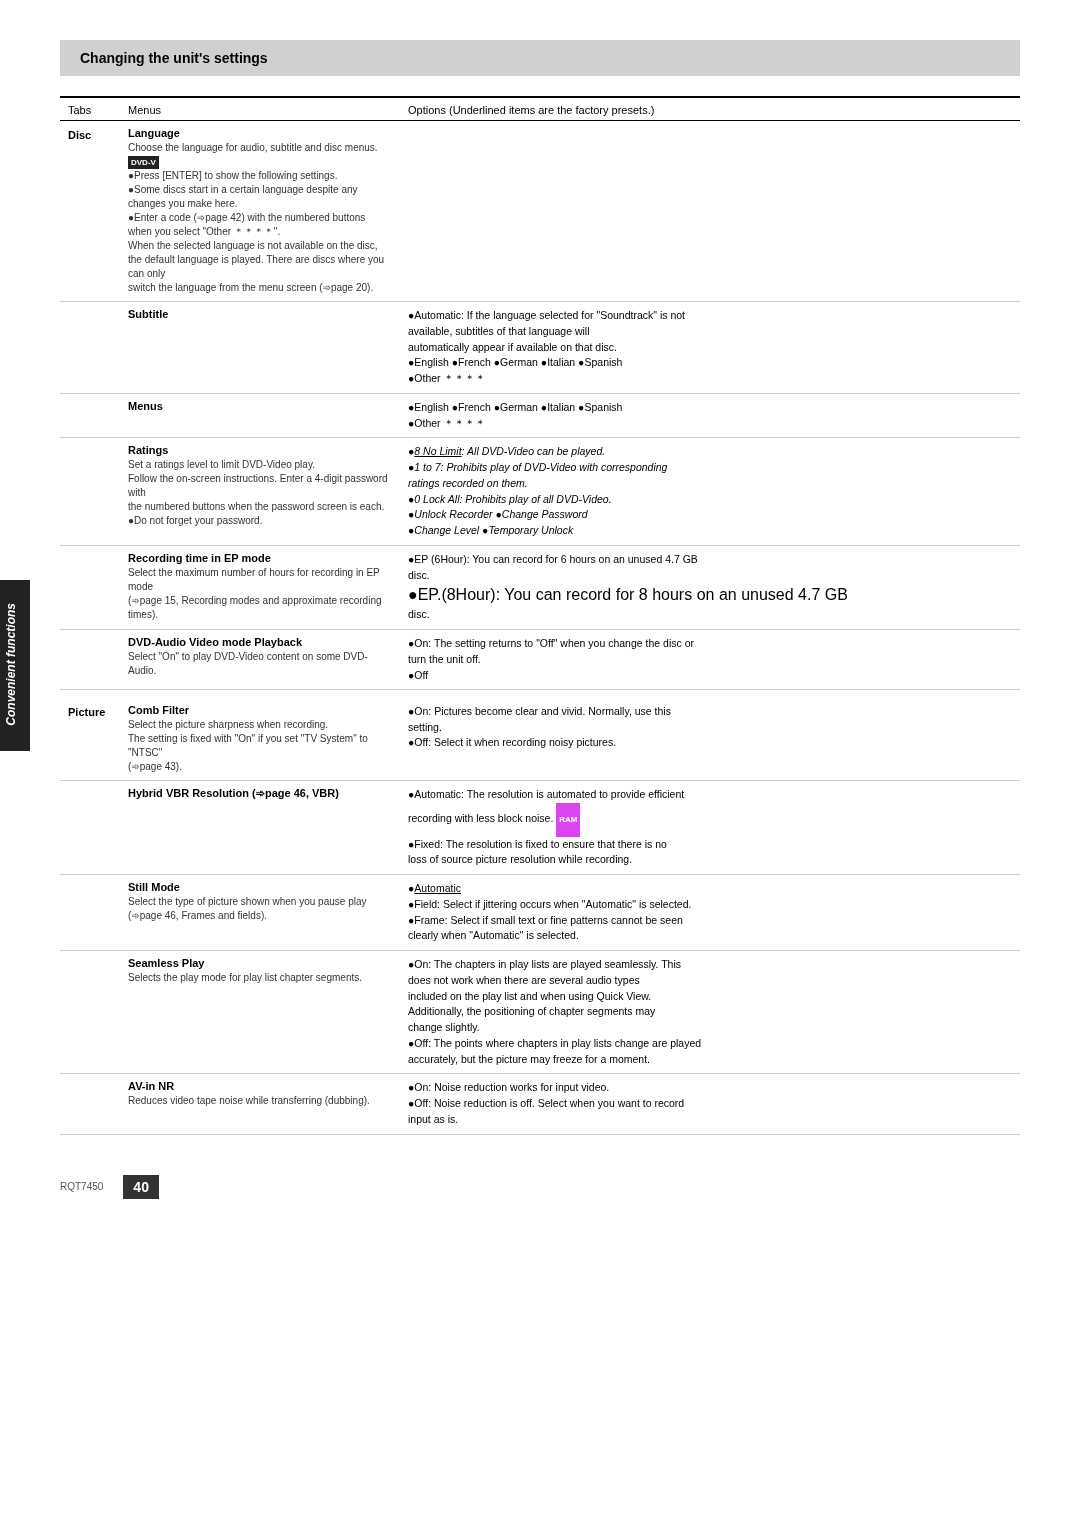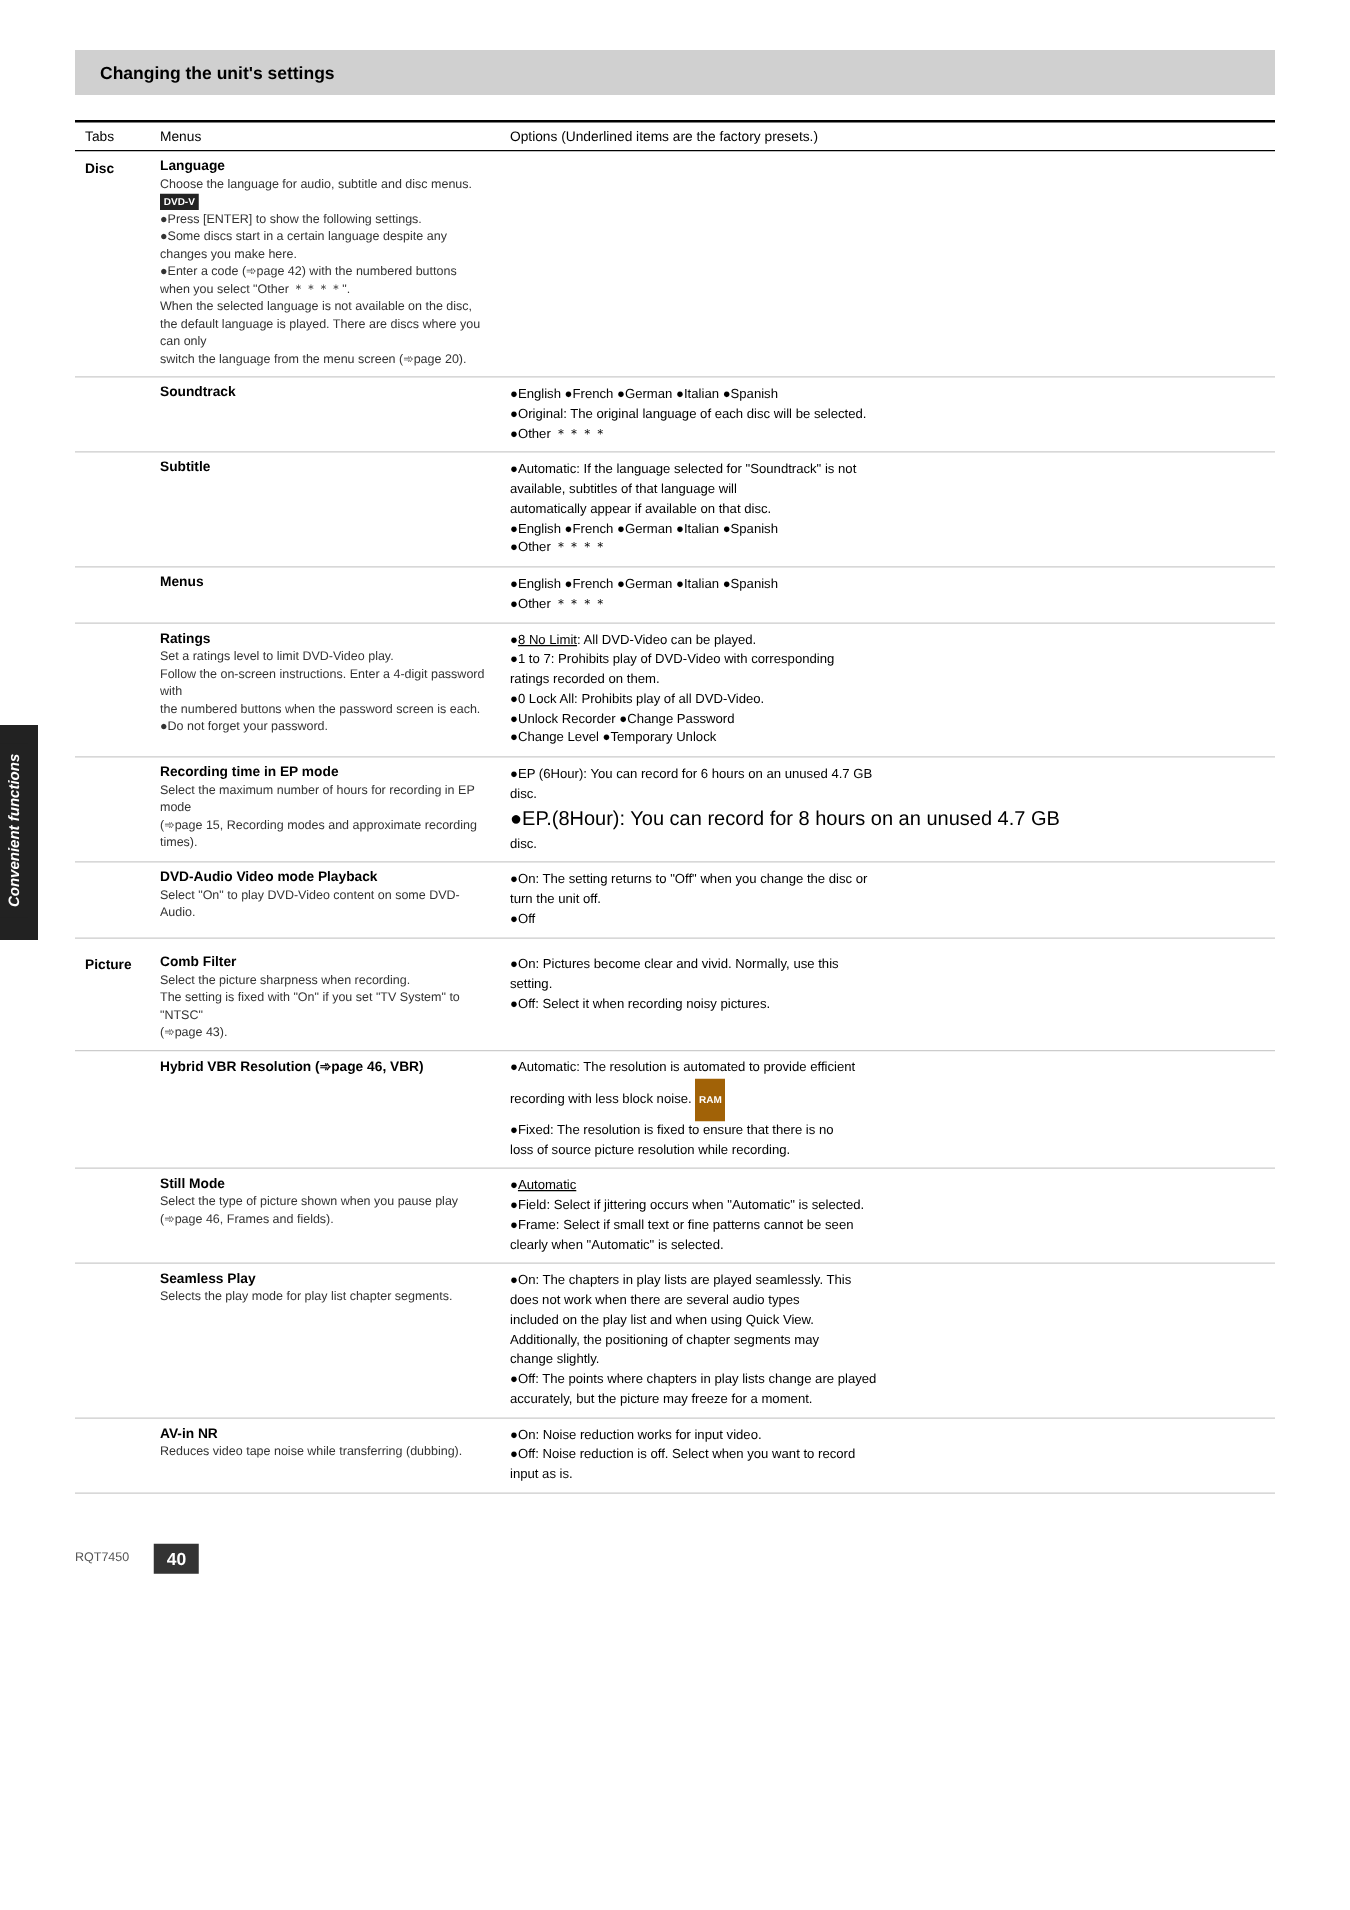--- a/index.html
+++ b/index.html
@@ -99,31 +99,20 @@
           <div style="font-size: 10px; color: rgb(51, 51, 51); line-height: 1.4;">●Some discs start in a certain language despite any changes you make here.</div>
           <div style="font-size: 10px; color: rgb(51, 51, 51); line-height: 1.4;">●Enter a code (➾page 42) with the numbered buttons when you select "Other ＊＊＊＊".</div>
           <div style="font-size: 10px; color: rgb(51, 51, 51); line-height: 1.4;">When the selected language is not available on the disc, the default language is played. There are discs where you can only</div>
           <div style="font-size: 10px; color: rgb(51, 51, 51); line-height: 1.4;">switch the language from the menu screen (➾page 20).</div>
         </td>
         <td style="vertical-align: top; padding-top: 6px;"></td>
       </tr>
       <tr style="border-bottom: 1px solid rgb(204, 204, 204);">
         <td style="vertical-align: top; padding-top: 8px; width: 60px;"></td>
         <td style="vertical-align: top; width: 280px; padding-top: 6px;">
-          <div style="font-weight: bold; font-size: 11px; margin-bottom: 2px;">Soundtrack</div>
-        </td>
-        <td style="vertical-align: top; padding-top: 6px;">
-          <div style="font-size: 10.5px; line-height: 1.5;">●English  ●French  ●German  ●Italian  ●Spanish</div>
-          <div style="font-size: 10.5px; line-height: 1.5;">●Original: The original language of each disc will be selected.</div>
-          <div style="font-size: 10.5px; line-height: 1.5;">●Other ＊＊＊＊</div>
-        </td>
-      </tr>
-      <tr style="border-bottom: 1px solid rgb(204, 204, 204);">
-        <td style="vertical-align: top; padding-top: 8px; width: 60px;"></td>
-        <td style="vertical-align: top; width: 280px; padding-top: 6px;">
           <div style="font-weight: bold; font-size: 11px; margin-bottom: 2px;">Subtitle</div>
         </td>
         <td style="vertical-align: top; padding-top: 6px;">
           <div style="font-size: 10.5px; line-height: 1.5;">●Automatic: If the language selected for "Soundtrack" is not</div>
           <div style="font-size: 10.5px; line-height: 1.5;">   available, subtitles of that language will</div>
           <div style="font-size: 10.5px; line-height: 1.5;">   automatically appear if available on that disc.</div>
           <div style="font-size: 10.5px; line-height: 1.5;">●English  ●French  ●German  ●Italian  ●Spanish</div>
           <div style="font-size: 10.5px; line-height: 1.5;">●Other ＊＊＊＊</div>
         </td>
       </tr>
@@ -140,21 +129,21 @@
       <tr style="border-bottom: 1px solid rgb(204, 204, 204);">
         <td style="vertical-align: top; padding-top: 8px; width: 60px;"></td>
         <td style="vertical-align: top; width: 280px; padding-top: 6px;">
           <div style="font-weight: bold; font-size: 11px; margin-bottom: 2px;">Ratings</div>
           <div style="font-size: 10px; color: rgb(51, 51, 51); line-height: 1.4;">Set a ratings level to limit DVD-Video play.</div>
           <div style="font-size: 10px; color: rgb(51, 51, 51); line-height: 1.4;"></div>
           <div style="font-size: 10px; color: rgb(51, 51, 51); line-height: 1.4;">Follow the on-screen instructions. Enter a 4-digit password with</div>
           <div style="font-size: 10px; color: rgb(51, 51, 51); line-height: 1.4;">the numbered buttons when the password screen is each.</div>
           <div style="font-size: 10px; color: rgb(51, 51, 51); line-height: 1.4;">●Do not forget your password.</div>
         </td>
-        <td style="vertical-align: top; padding-top: 6px;">
+        <td style="vertical-align: top; padding-top: 6px; font-style: italic;">
           <div style="font-size: 10.5px; line-height: 1.5;">●<span style="text-decoration:underline">8 No Limit</span>: All DVD-Video can be played.</div>
           <div style="font-size: 10.5px; line-height: 1.5;">●1 to 7:  Prohibits play of DVD-Video with corresponding</div>
           <div style="font-size: 10.5px; line-height: 1.5;">   ratings recorded on them.</div>
           <div style="font-size: 10.5px; line-height: 1.5;">●0 Lock All: Prohibits play of all DVD-Video.</div>
           <div style="font-size: 10.5px; line-height: 1.5;">●Unlock Recorder  ●Change Password</div>
           <div style="font-size: 10.5px; line-height: 1.5;">●Change Level  ●Temporary Unlock</div>
         </td>
       </tr>
       <tr style="border-bottom: 1px solid rgb(204, 204, 204);">
         <td style="vertical-align: top; padding-top: 8px; width: 60px;"></td>
@@ -198,21 +187,21 @@
           <div style="font-size: 10.5px; line-height: 1.5;">●Off: Select it when recording noisy pictures.</div>
         </td>
       </tr>
       <tr style="border-bottom: 1px solid rgb(204, 204, 204);">
         <td style="vertical-align: top; padding-top: 8px; width: 60px;"></td>
         <td style="vertical-align: top; width: 280px; padding-top: 6px;">
           <div style="font-weight: bold; font-size: 11px; margin-bottom: 2px;">Hybrid VBR Resolution (➾page 46, VBR)</div>
         </td>
         <td style="vertical-align: top; padding-top: 6px;">
           <div style="font-size: 10.5px; line-height: 1.5;">●Automatic: The resolution is automated to provide efficient</div>
-          <div style="font-size: 10.5px; line-height: 1.5;">   recording with less block noise. <span style="display: inline-block; background: #a16207; color: rgb(255, 255, 255); font-size: 8px; font-weight: bold; padding: 11px 3px;">RAM</span></div>
+          <div style="font-size: 10.5px; line-height: 1.5;">   recording with less block noise. <span style="display: inline-block; background: #d946ef; color: rgb(255, 255, 255); font-size: 8px; font-weight: bold; padding: 11px 3px;">RAM</span></div>
           <div style="font-size: 10.5px; line-height: 1.5;">●Fixed:  The resolution is fixed to ensure that there is no</div>
           <div style="font-size: 10.5px; line-height: 1.5;">   loss of source picture resolution while recording.</div>
         </td>
       </tr>
       <tr style="border-bottom: 1px solid rgb(204, 204, 204);">
         <td style="vertical-align: top; padding-top: 8px; width: 60px;"></td>
         <td style="vertical-align: top; width: 280px; padding-top: 6px;">
           <div style="font-weight: bold; font-size: 11px; margin-bottom: 2px;">Still Mode</div>
           <div style="font-size: 10px; color: rgb(51, 51, 51); line-height: 1.4;">Select the type of picture shown when you pause play</div>
           <div style="font-size: 10px; color: rgb(51, 51, 51); line-height: 1.4;">(➾page 46, Frames and fields).</div>

